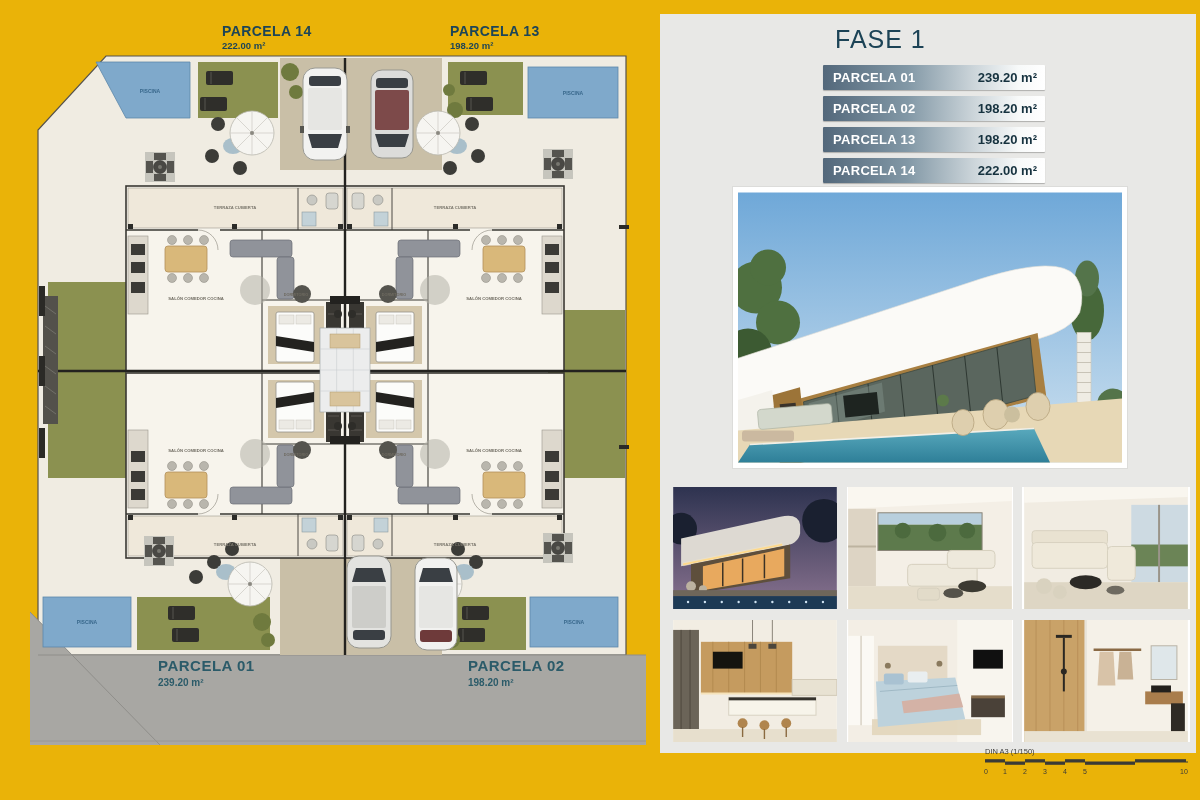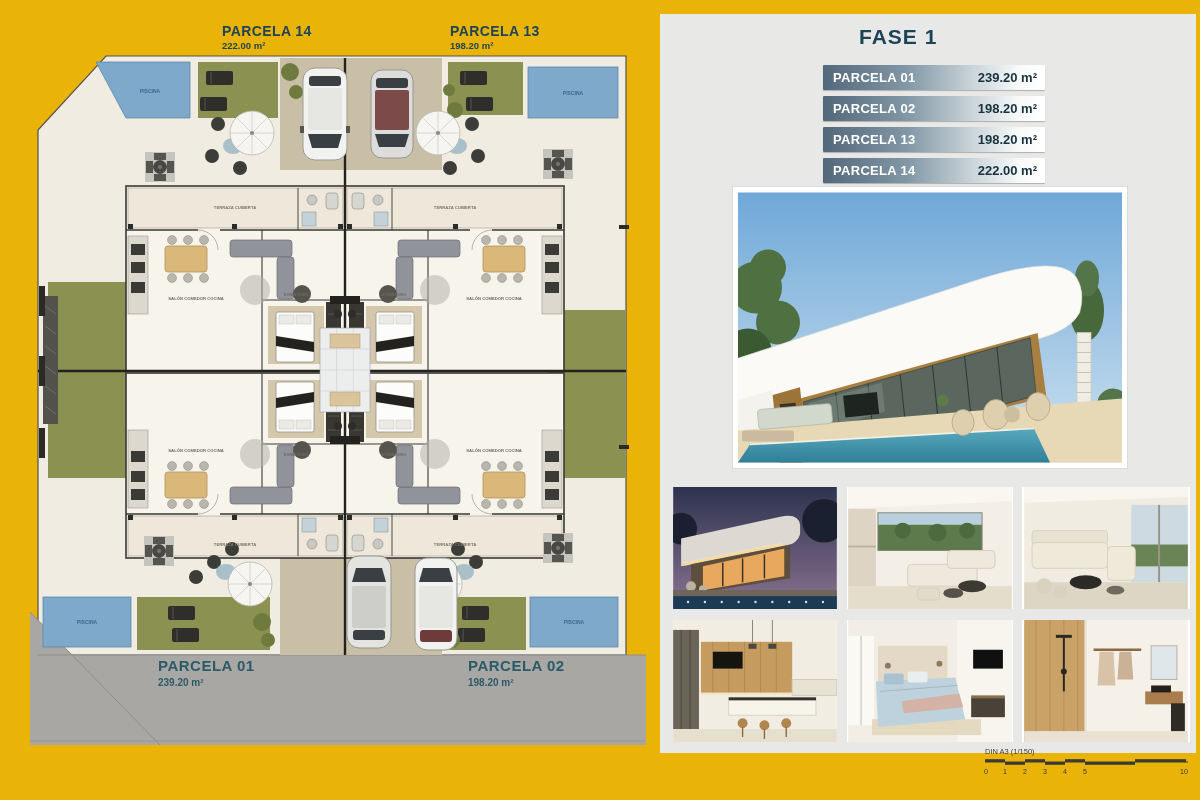--- a/index.html
+++ b/index.html
@@ -8,21 +8,21 @@
   .abs{position:absolute;}
   
   .plan-label{color:#1d4557;line-height:1.1;}
   .plan-label .nm{font-weight:bold;font-size:14px;letter-spacing:.4px;display:block;}
   .plan-label .ar{font-weight:bold;font-size:9.5px;display:block;margin-top:2px;}
   .road-label{color:#2b5b69;line-height:1.1;}
   .road-label .nm{font-weight:bold;font-size:15px;letter-spacing:.5px;display:block;}
   .road-label .ar{font-weight:bold;font-size:10px;display:block;margin-top:2px;}
   
   #phase-panel{left:660px;top:14px;width:536px;height:739px;background:#e8e8e6;}
-  #phase-title{left:175px;top:11px;font-size:21px;font-weight:bold;color:#1c4356;letter-spacing:1px;margin-left:24px;}
+  #phase-title{left:175px;top:11px;font-size:25px;font-weight:normal;color:#1c4356;letter-spacing:1px;}
   .prow{left:163px;width:222px;height:25px;border-radius:1px;
         background:linear-gradient(90deg,#53687b 0%,#8298a6 38%,#ccd5da 68%,#f7f9f9 88%,#ffffff 100%);
         box-shadow:0 1px 1px rgba(0,0,0,.25);display:flex;align-items:center;}
   .prow .rn{font-size:13px;font-weight:bold;color:#ffffff;padding-left:10px;letter-spacing:.3px;flex:1;}
   .prow .rv{font-size:13px;font-weight:bold;color:#16323f;padding-right:8px;}
   #render-card{left:73px;top:173px;width:394px;height:281px;background:#ffffff;
                box-shadow:0 0 0 1px #dcdcda;}
   .thumb{background:#ffffff;overflow:hidden;}
   .thumb svg{display:block;}
   

